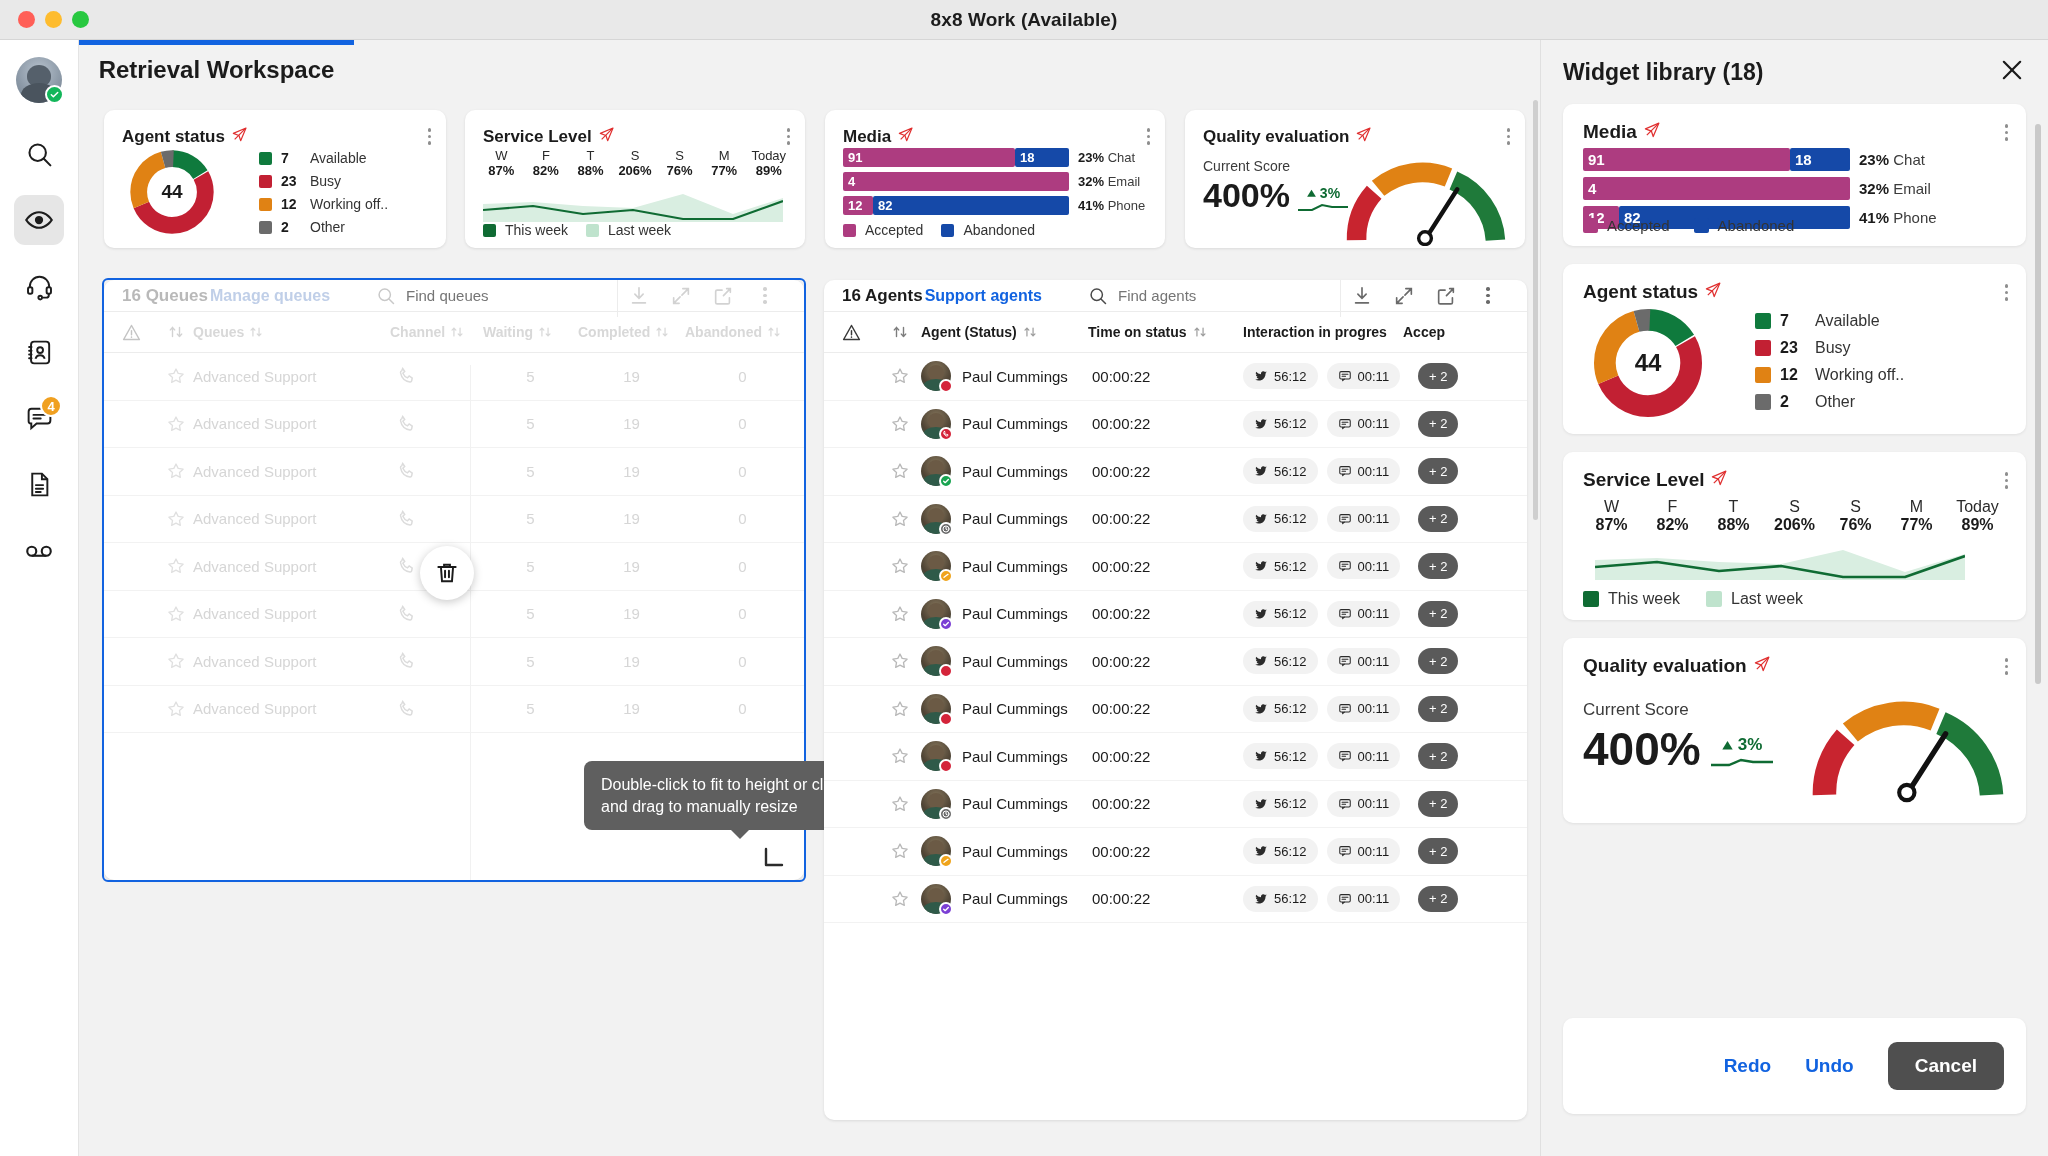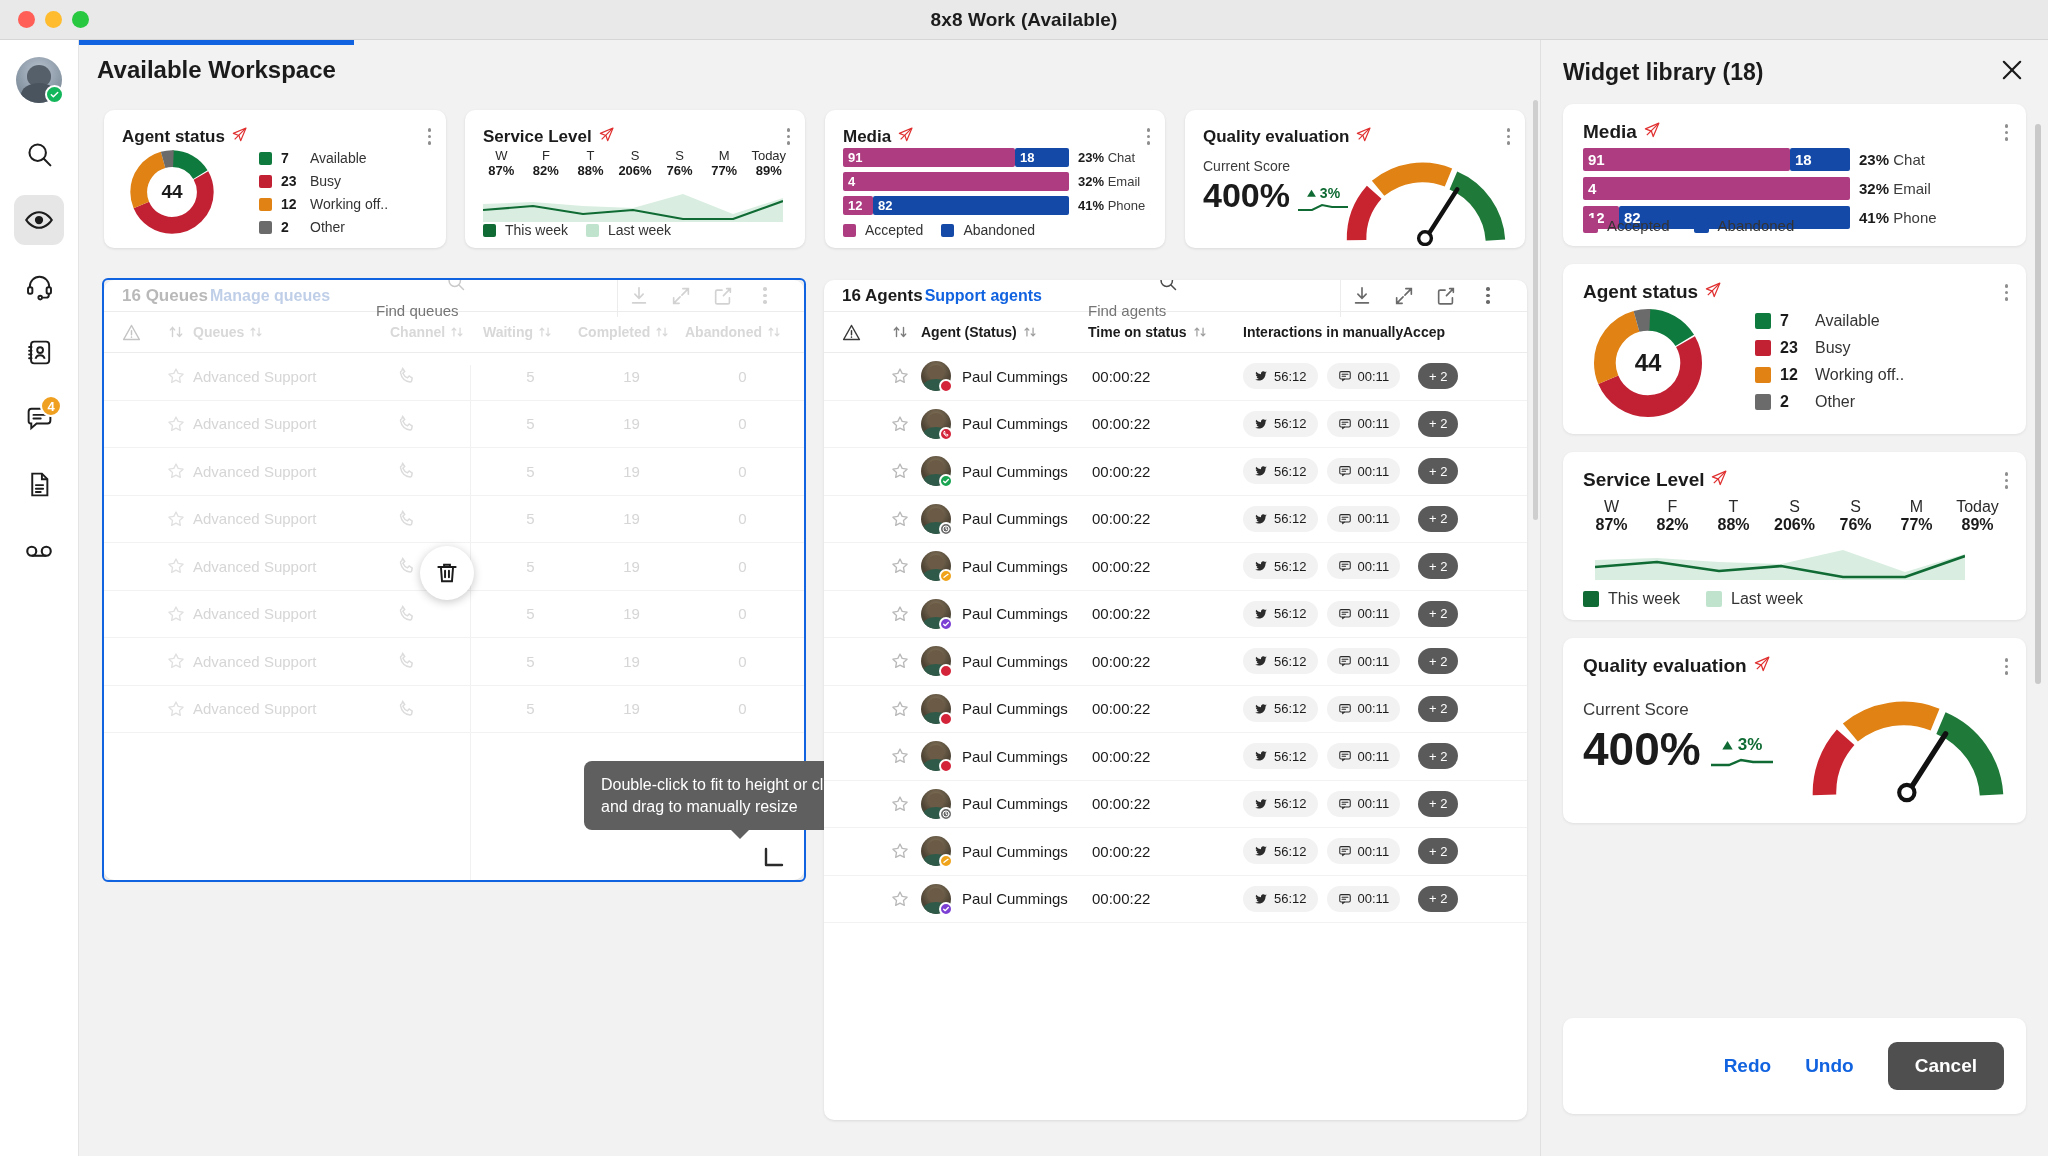--- a/index.html
+++ b/index.html
@@ -114,21 +114,21 @@
 
   
   .tbl-head {
     display: flex; align-items: center; height: 32px; padding: 0 18px;
     border-bottom: 1px solid #ececec;
   }
   .tbl-count { font-size: 17px; font-weight: 700; color: #1b1b1b; }
   .tbl-count.muted { color: #b9b9b9; }
   .tbl-link { font-size: 16px; font-weight: 700; color: #1263e0; margin-left: 2px; cursor: pointer; }
   .tbl-link.muted { color: #c0cfe8; }
-  .tbl-search { display: flex; align-items: center; gap: 10px; margin-left: 46px; flex-direction: column; }
+  .tbl-search { display: flex; align-items: center; gap: 10px; margin-left: 46px; }
   .tbl-search input {
     border: none; outline: none; font-size: 15px; color: #8d8d8d;
     background: transparent; font-family: "Liberation Sans", sans-serif; width: 160px;
   }
   .tool-icons { display: flex; align-items: center; gap: 0; margin-left: auto; }
   .tool-btn { width: 42px; height: 42px; display: flex; align-items: center; justify-content: center; cursor: pointer; }
   .tool-div { width: 1px; height: 42px; background: #ececec; }
 
   .colhead { display: flex; align-items: center; height: 41px; border-bottom: 1px solid #ececec; font-size: 14px; font-weight: 700; }
   .row { display: flex; align-items: center; height: 47.5px; border-bottom: 1px solid #f2f2f2; }
@@ -285,21 +285,21 @@
       <svg width="30" height="30" viewBox="0 0 24 24" fill="none" stroke="#1d1d1d" stroke-width="1.7">
           <circle cx="6.2" cy="13" r="3.6"></circle>
           <circle cx="17.8" cy="13" r="3.6"></circle>
           <line x1="6.2" y1="16.6" x2="17.8" y2="16.6"></line>
         </svg>
     </div>
   </div>
 
   <div class="tabbar">
     <div class="tab active" style="left:0;width:275px">
-      <span>Available Workspace</span>
+      <span>Retrieval Workspace</span>
     </div>
   </div>
 
   <div class="card" style="left:104px;top:110px;width:342px;height:138px;padding:16px 18px">
     <div class="card-title">
       <span>Agent status</span>
       <span class="pin-icon">
         <svg width="16" height="16" viewBox="0 0 24 24">
             <path d="M2 11l19-8-8 19-2.6-7.8z" fill="none" stroke="#e03030" stroke-width="1.8" stroke-linejoin="round"></path>
             <line x1="4" y1="20" x2="20" y2="4" stroke="#e03030" stroke-width="1.8"></line>
@@ -800,21 +800,21 @@
             <path d="M11.5 3.5v9M11.5 12.5l2.2-2.4M11.5 12.5l-2.2-2.4"></path>
           </svg>
       </div>
       <div style="width:155px;display:flex;align-items:center;gap:6px">
           <span>Time on status</span>
         <svg width="14" height="14" viewBox="0 0 16 16" fill="none" stroke="#9d9d9d" stroke-width="1.4" stroke-linecap="round">
             <path d="M4.5 12.5V3.5M4.5 3.5L2.3 5.9M4.5 3.5L6.7 5.9"></path>
             <path d="M11.5 3.5v9M11.5 12.5l2.2-2.4M11.5 12.5l-2.2-2.4"></path>
           </svg>
       </div>
-      <div style="width:160px;overflow:hidden;white-space:nowrap"><span>Interactions in manually</span></div>
+      <div style="width:160px;overflow:hidden;white-space:nowrap"><span>Interaction in progres</span></div>
       <div style="width:70px;overflow:hidden;white-space:nowrap"><span>Accep</span></div>
     </div>
     <div id="agent-rows">
         <div class="row">
           <div style="width:55px"></div>
           <div style="width:42px;display:flex;justify-content:center">
             <svg width="20" height="20" viewBox="0 0 24 24" fill="none" stroke="#b9b9b9" stroke-width="1.6" stroke-linejoin="round">
               <path d="M12 3.6l2.6 5.3 5.9.9-4.3 4.1 1 5.8-5.2-2.7-5.2 2.7 1-5.8-4.3-4.1 5.9-.9z"></path>
             </svg>
           </div>

